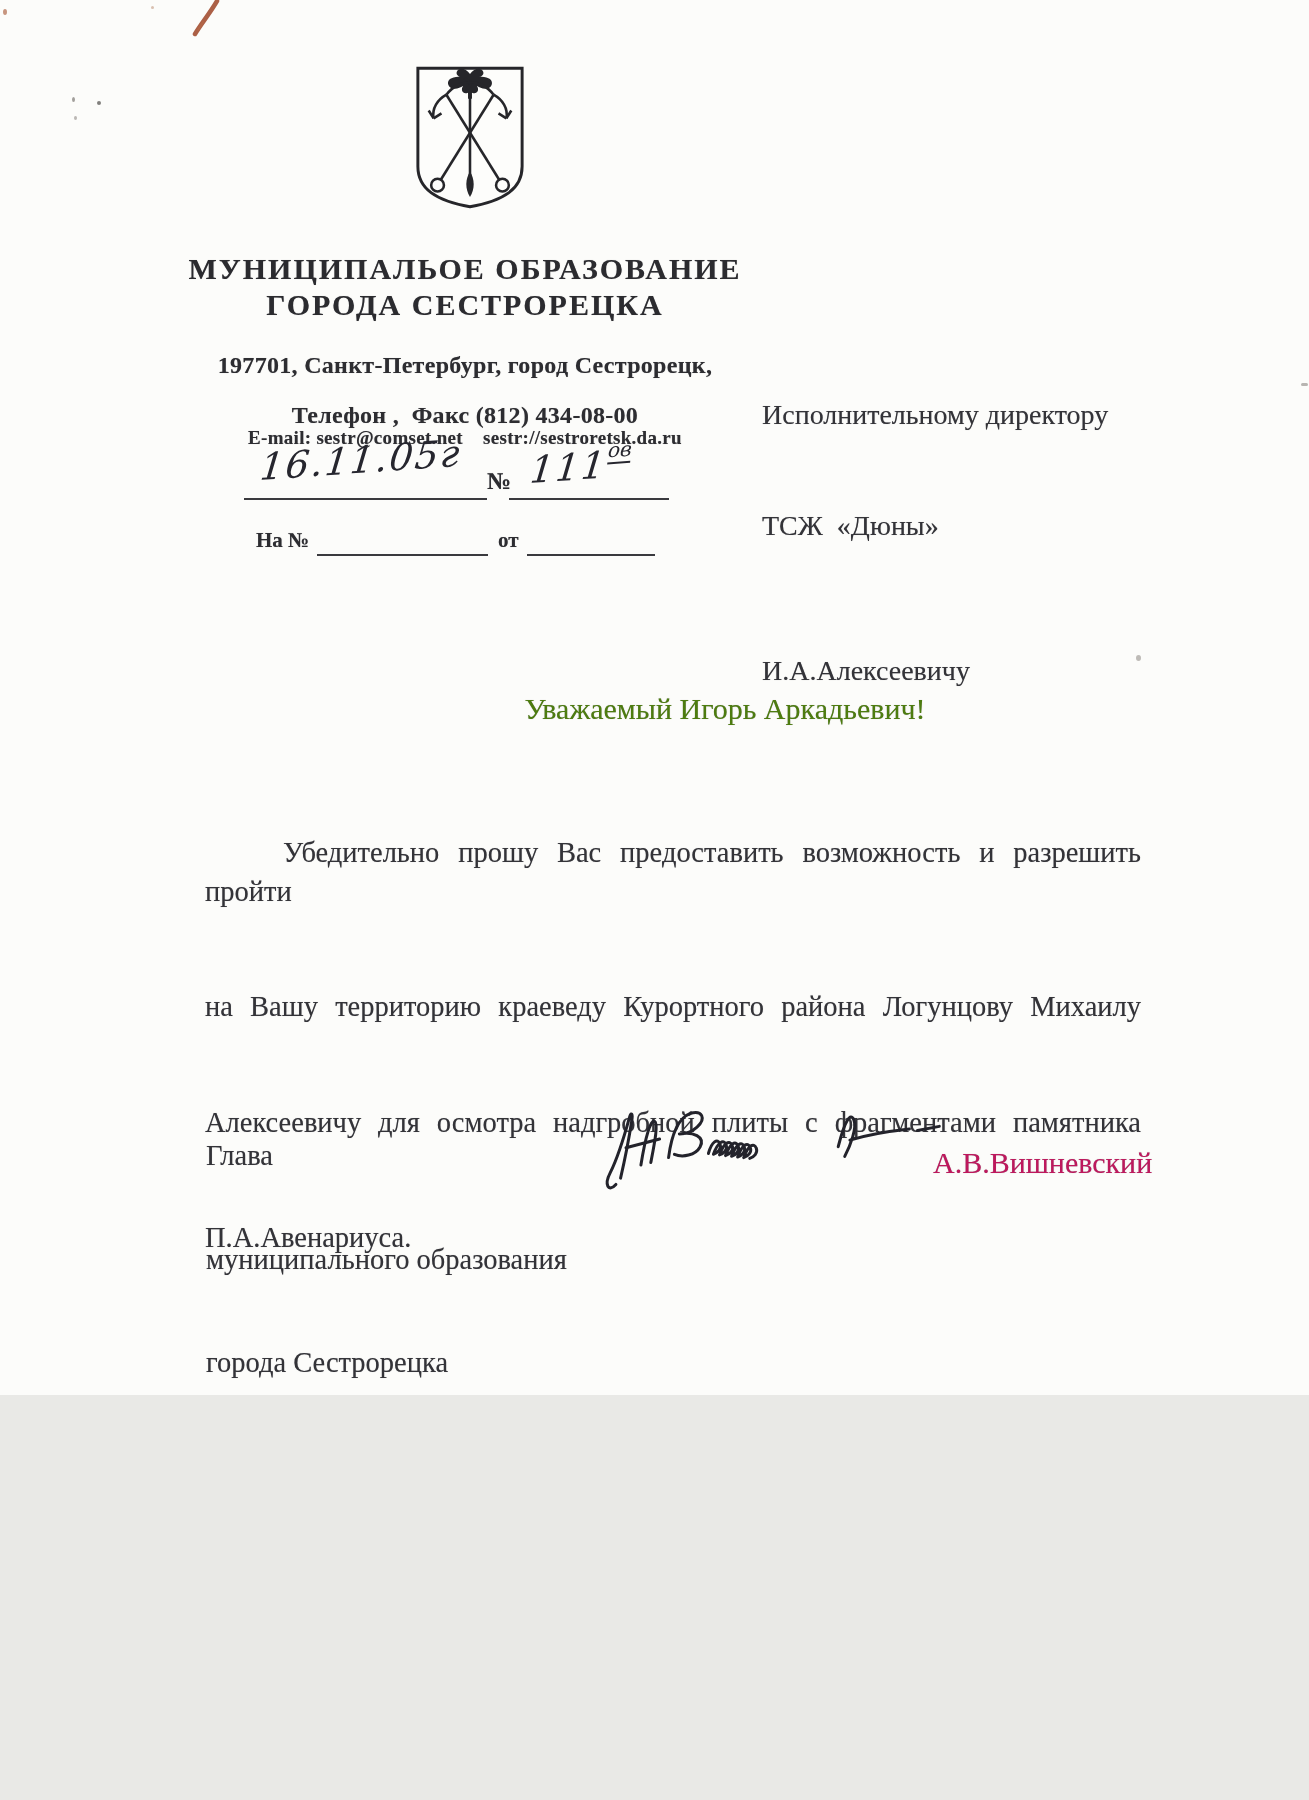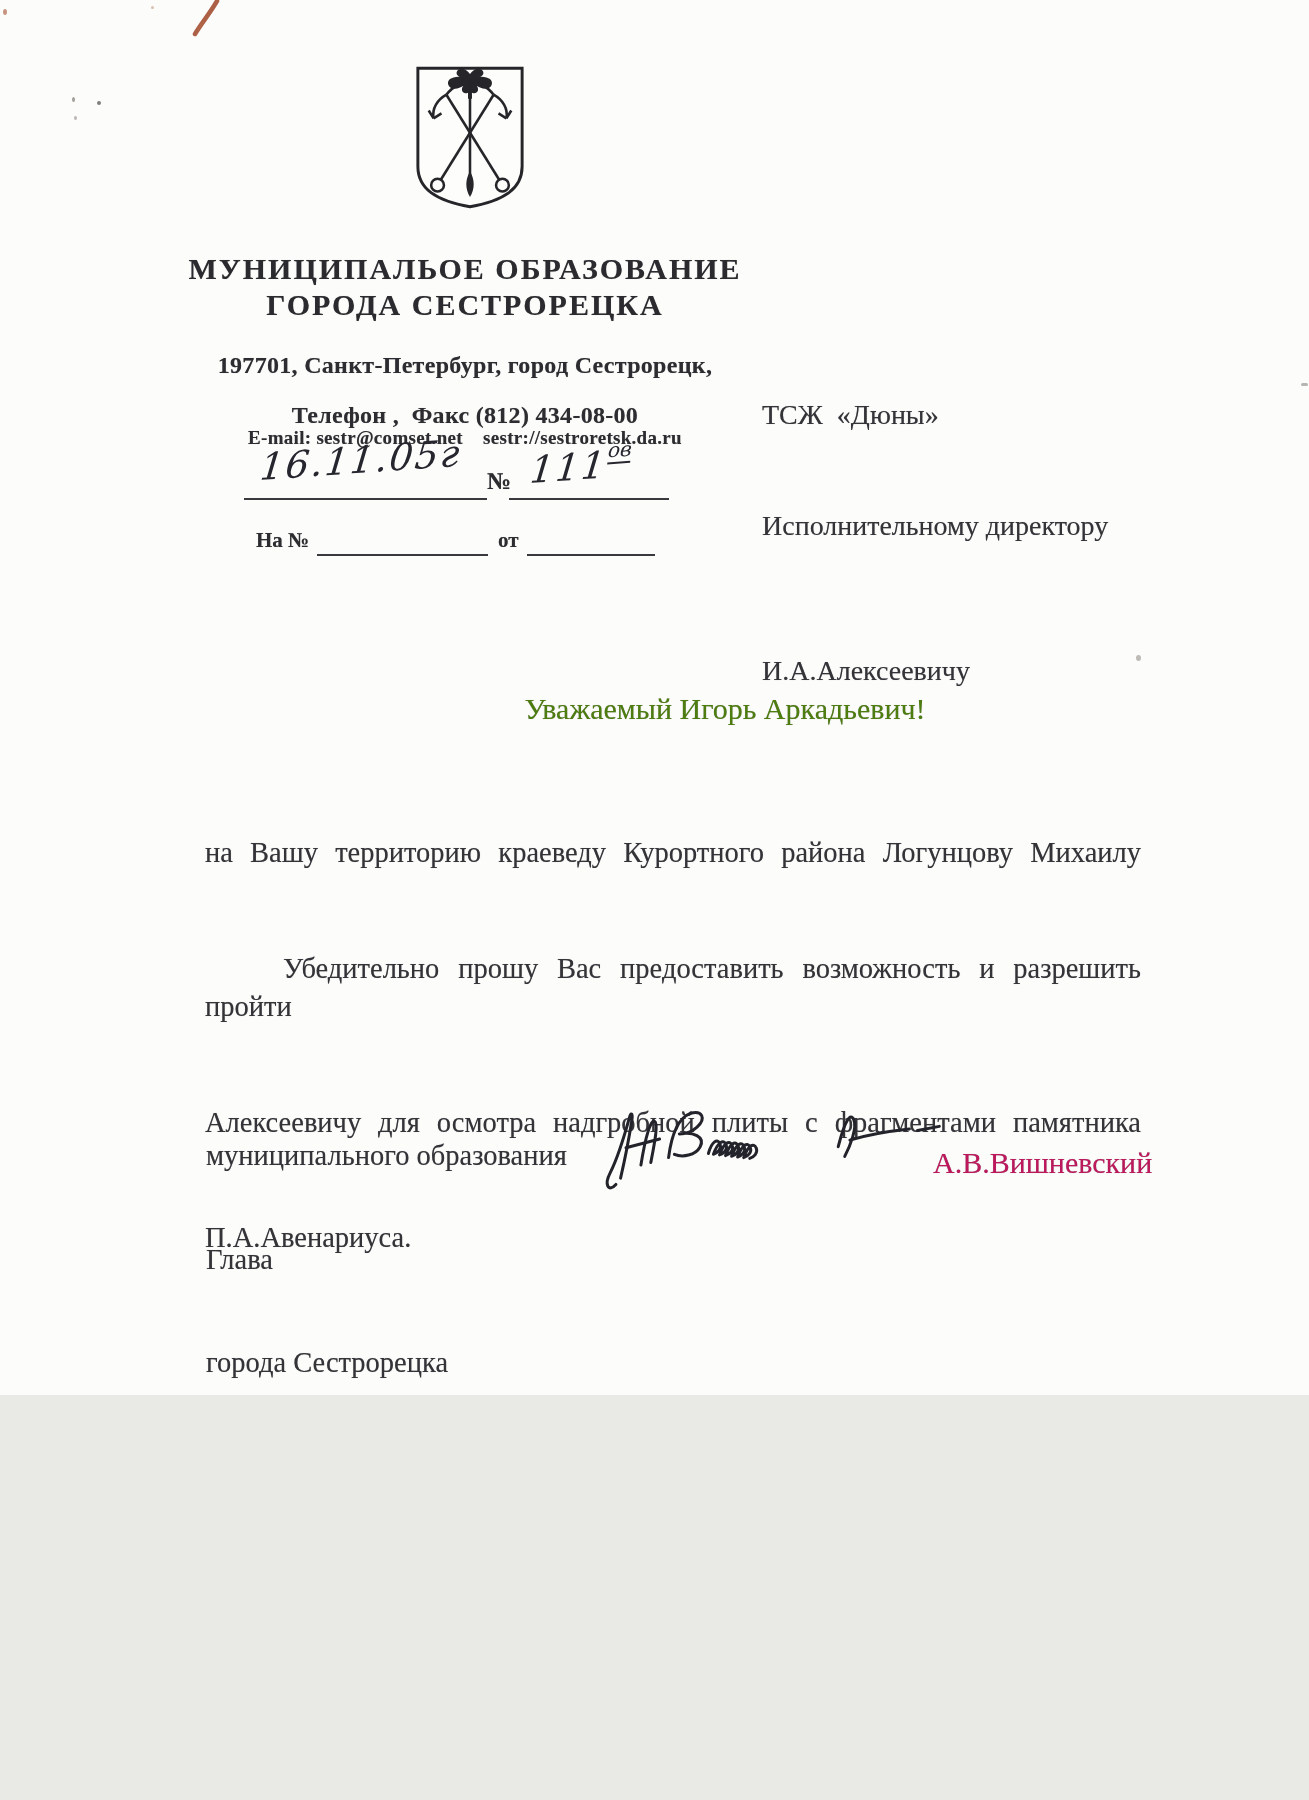--- a/index.html
+++ b/index.html
@@ -107,37 +107,37 @@
   <div class="abs txt num-sign" style="left:487px;top:468px;">№</div>
   <div class="abs hand hand-num" style="left:528px;top:444px;"><span>111</span><span class="hand-sup">ов</span></div>
   <div class="abs rule" style="left:509px;top:498px;width:160px;"></div>
 
   <div class="abs txt ref-label" style="left:256px;top:528px;">На №</div>
   <div class="abs rule" style="left:317px;top:554px;width:171px;"></div>
   <div class="abs txt ref-label" style="left:498px;top:528px;">от</div>
   <div class="abs rule" style="left:527px;top:554px;width:128px;"></div>
 
   <div class="abs recipient txt">
+    <div>Исполнительному директору</div>
     <div>ТСЖ  «Дюны»</div>
-    <div>Исполнительному директору</div>
     <div class="gap">И.А.Алексеевичу</div>
   </div>
 
   <div class="abs salutation txt">Уважаемый Игорь Аркадьевич!</div>
 
   <div class="abs body-par txt">
+    <div class="jline indent">Убедительно прошу Вас предоставить возможность и разрешить пройти</div>
     <div class="jline">на Вашу территорию краеведу Курортного района Логунцову Михаилу</div>
-    <div class="jline indent">Убедительно прошу Вас предоставить возможность и разрешить пройти</div>
     <div class="jline">Алексеевичу для осмотра надгробной плиты с фрагментами памятника</div>
     <div>П.А.Авенариуса.</div>
   </div>
 
   <div class="abs sig-titles txt">
+    <div>Глава</div>
     <div>муниципального образования</div>
-    <div>Глава</div>
     <div>города Сестрорецка</div>
   </div>
 
   <svg class="abs" style="left:600px;top:1098px;transform:rotate(-3deg);" width="350" height="92" viewBox="0 0 350 92">
     <g stroke="#23232b" stroke-width="3" fill="none" stroke-linecap="round" stroke-linejoin="round">
       <path d="M14,78 C6,86 2,78 9,66 C18,50 27,24 31,12 C33,6 35,8 33,16 C29,35 23,58 19,72"></path>
       <path d="M40,60 C46,32 52,15 56,17 C60,19 54,42 50,58"></path>
       <path d="M26,42 L60,35"></path>
       <path d="M68,54 C72,32 80,15 92,11 C104,8 108,17 98,25 C92,30 84,31 80,31 C94,29 106,35 100,45 C95,53 82,55 74,51"></path>
       <path d="M108,52 c4,-12 10,-15 12,-9 c2,5 -3,9 -7,10 c5,-12 11,-15 13,-9 c2,5 -3,9 -7,10 c5,-12 11,-15 13,-9 c2,5 -3,9 -7,10 c5,-12 11,-15 13,-9 c2,5 -3,9 -7,10 c5,-12 11,-15 13,-9 c2,5 -3,9 -7,10 c5,-12 11,-15 13,-9 c2,5 -3,9 -7,10 c5,-12 11,-15 13,-9 c2,5 -3,9 -7,10"></path>

